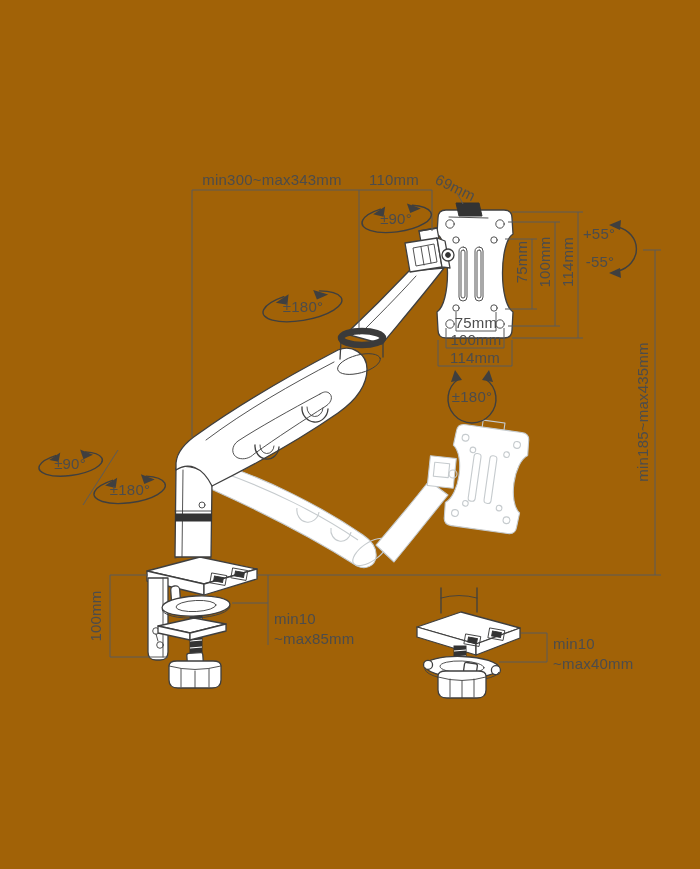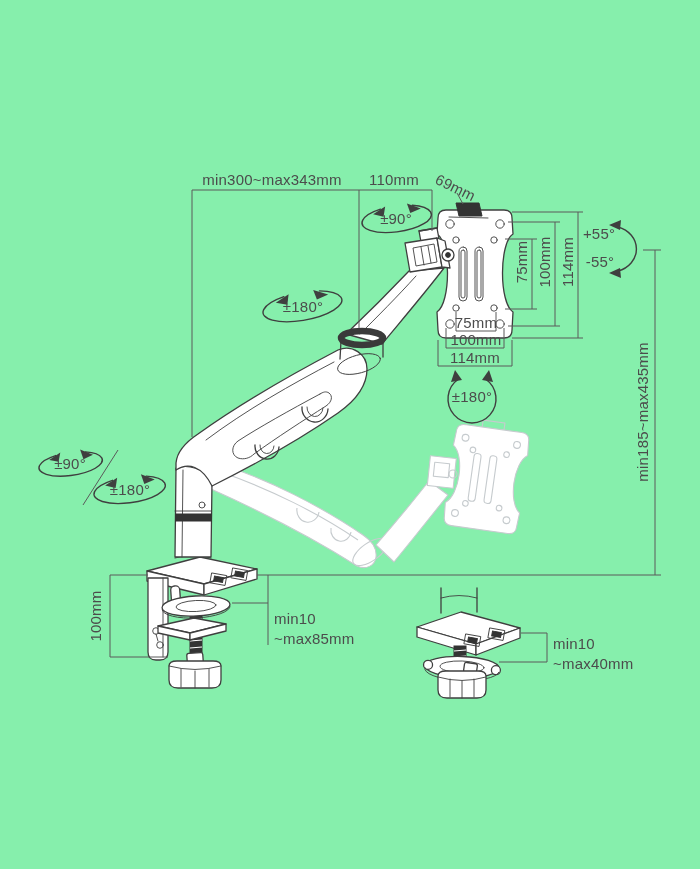--- a/index.html
+++ b/index.html
@@ -1,16 +1,16 @@
 <!DOCTYPE html>
 <html><head>
 <meta charset="utf-8">
 <style>
   html,body{margin:0;padding:0;background:#fff;}
-  .page{position:relative;width:700px;height:869px;background:#86efac;overflow:hidden;}
+  .page{position:relative;width:700px;height:869px;background:#a16207;overflow:hidden;}
   svg{display:block;}
   .ln{stroke:#3f3f3f;fill:none;stroke-width:1.3;stroke-linecap:round;stroke-linejoin:round;}
   .lnf{stroke:#3f3f3f;fill:#ffffff;stroke-width:1.3;stroke-linejoin:round;}
   .thin{stroke-width:0.9;}
   .dk{fill:#333333;stroke:#333333;stroke-width:1;}
   .dim{stroke:#5a5a5a;fill:none;stroke-width:1;}
   .rot{stroke:#3f3f3f;fill:none;stroke-width:1.4;stroke-linecap:round;}
   .arw{fill:#3f3f3f;stroke:none;}
   .gh{stroke:#c6cbce;fill:none;stroke-width:1.1;stroke-linejoin:round;}
   .ghf{stroke:#c6cbce;fill:#ffffff;stroke-width:1.1;stroke-linejoin:round;}

